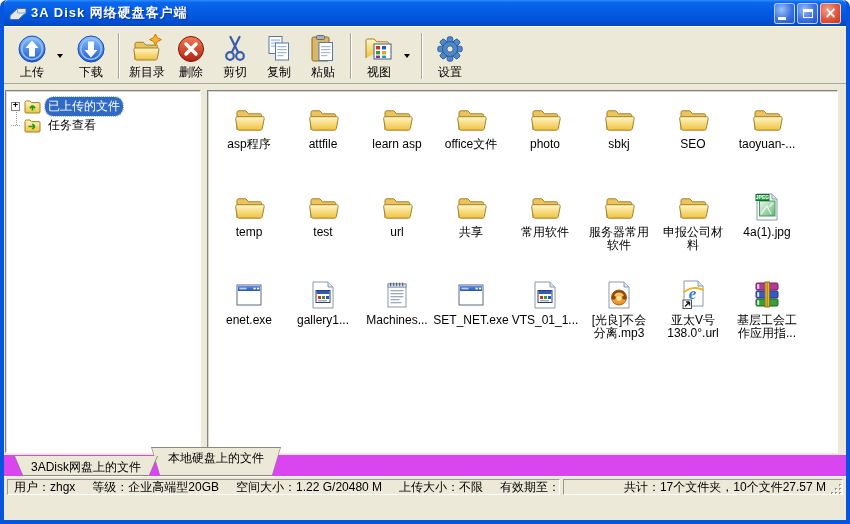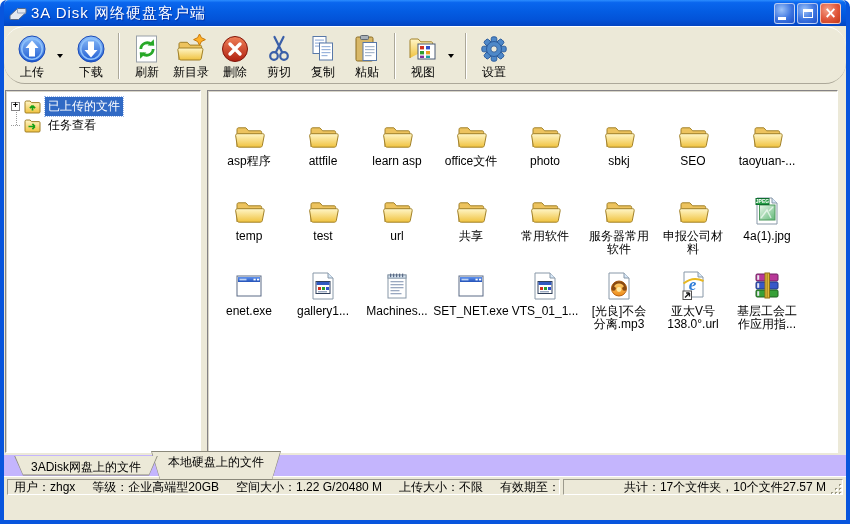--- a/index.html
+++ b/index.html
@@ -12,70 +12,70 @@
   border:4px solid #0855DD; border-top:none;
   border-radius:7px 7px 0 0;
 }
 
 .titlebar{
   height:26px; display:flex; align-items:center; padding:0 5px;
   background:linear-gradient(180deg,#2c8dff 0%,#0a66ee 10%,#045ce2 45%,#0353d8 75%,#0345c2 100%);
   border-radius:5px 5px 0 0;
 }
 .title-icon{ width:18px; height:15px; margin-right:4px; display:flex; }
-.title-text{ color:#fff; font-weight:normal; font-size:15px; text-shadow:1px 1px 1px #0831a0; letter-spacing:1px; }
+.title-text{ color:#fff; font-weight:bold; font-size:13px; text-shadow:1px 1px 1px #0831a0; letter-spacing:1px; }
 .win-btns{ margin-left:auto; display:flex; gap:2px; }
 .wbtn{ width:21px; height:21px; border-radius:3px; border:1px solid rgba(255,255,255,.65);
   display:flex; align-items:center; justify-content:center; }
 .wbtn.minb,.wbtn.maxb{ background:radial-gradient(circle at 35% 30%, #9cc2f8, #3c74e0 55%, #1e50c8); }
 .wbtn.closeb{ background:radial-gradient(circle at 35% 30%, #f4a088, #e0563a 55%, #c23818); }
 .glyph-min{ width:8px; height:3px; background:#fff; margin-top:10px; margin-right:6px; }
 .glyph-max{ width:10px; height:9px; border:1px solid #fff; border-top:3px solid #fff; }
 .glyph-close{ color:#fff; font-weight:bold; font-size:15px; line-height:15px; font-family:"DejaVu Sans",sans-serif; }
 
 
 .menubar{ height:22px; display:flex; align-items:center; padding-left:3px; background:#ECE9D8; }
 .menu-item{ padding:3px 9px; cursor:default; }
 .menu-item.disabled{ color:#A8A498; text-shadow:1px 1px 0 #fff; }
 
 
 .toolbar{ height:58px; display:flex; align-items:center; padding:1px 4px 0 6px;
-  background:#ECE9D8; border-top:1px solid #fff; border-bottom:1px solid #ACA899;border-radius:21px; }
+  background:#ECE9D8; border-top:1px solid #fff; border-bottom:1px solid #ACA899; }
 .tb-btn{ display:flex; flex-direction:column; align-items:center; justify-content:center;
   min-width:44px; height:52px; gap:1px; cursor:default; }
 .tb-icon{ width:32px; height:32px; display:flex; align-items:center; justify-content:center; }
 .tb-label{ line-height:13px; white-space:nowrap; }
 .tb-sep{ width:2px; height:46px; border-left:1px solid #ACA899; border-right:1px solid #fff; margin:0 5px; }
 .tb-caretbox{ width:12px; height:52px; display:flex; align-items:center; justify-content:center; margin-right:3px; }
 .caret{ width:0; height:0; border:3px solid transparent; border-top:4px solid #000; margin-top:4px; }
 
 
 .content{ display:flex; gap:6px; height:371px; padding:6px 8px 2px 1px; background:#ECE9D8; }
 .panel{ background:#fff; border:1px solid #848284; border-right-color:#fff; border-bottom-color:#fff;
   box-shadow:inset 1px 1px 0 #d8d5c8; overflow:hidden; }
 .treepanel{ width:196px; flex:none; position:relative; padding-top:6px; }
 .filepanel{ flex:1; }
 .tree-row{ display:flex; align-items:center; height:19px; padding-left:5px; position:relative; }
 .expander{ width:9px; height:9px; border:1px solid #848284; background:#fff;
   font:bold 9px/7px "Liberation Mono",monospace; text-align:center; margin-right:4px; flex:none; }
 .connector{ width:9px; height:1px; border-top:1px dotted #9a9a9a; margin-right:4px; margin-left:0; flex:none; }
 .vline{ position:absolute; left:10px; top:21px; height:13px; border-left:1px dotted #9a9a9a; }
 .tree-icon{ width:17px; height:15px; margin-right:4px; flex:none; display:flex; }
-.tree-label{ padding:1px 3px; white-space:nowrap; }
+.tree-label{ padding:1px 3px; white-space:nowrap;border-radius:8px; }
 .tree-label.selected{ background:#316AC5; color:#fff; outline:1px dotted #9cb8e8; }
 
 
 .grid{ display:grid; grid-template-columns:repeat(8,74px); align-content:start;
-  padding:10px 0 0 4px; row-gap:3px;margin-top:17px; }
+  padding:10px 0 0 4px; row-gap:16px; }
 .cell{ display:flex; flex-direction:column; align-items:center; min-height:72px; padding-top:2px; }
 .ficon{ width:32px; height:32px; display:flex; align-items:center; justify-content:center; }
 .file-label{ margin-top:3px; text-align:center; white-space:pre-line; line-height:13px; }
 
 
-.tabsrow{ height:21px; display:flex; align-items:center; padding-left:10px; background:#c4b5fd; position:relative; }
+.tabsrow{ height:21px; display:flex; align-items:flex-end; padding-left:10px; background:#d946ef; position:relative; }
 .tab{ position:relative; height:29px; cursor:default; }
 .tab{ background:#8a887a; clip-path:polygon(0 0,100% 0,calc(100% - 9px) 100%,9px 100%); }
 .tab::before{ content:""; position:absolute; left:1px; right:1px; top:1px; bottom:1px;
   background:#ECE9D8; clip-path:polygon(0 0,100% 0,calc(100% - 8px) 100%,8px 100%); }
 .tab.active{ height:20px; z-index:3; }
 .tab.active::before{ top:0; }
 .tab + .tab{ margin-left:-7px; z-index:1; }
 .tab-text{ position:relative; z-index:2; display:block; padding:3px 17px 0; white-space:nowrap; }
 
 
@@ -165,32 +165,20 @@
     <circle cx="15" cy="15" r="10.2" fill="none" stroke="#8EC0FA" stroke-width="1.6"></circle>
     <path d="M15 23.5 L8.5 16 H12 V7.5 H18 V16 H21.5 Z" fill="#fff"></path>
           </svg>
         </div>
         <div class="tb-label">下载</div>
       </div>
       <div class="tb-sep"></div>
       <div class="tb-btn">
         <div class="tb-icon">
           <svg width="32" height="32" viewBox="0 0 32 32">
-    <rect x="5.5" y="3" width="20" height="26" fill="#fff" stroke="#98A0A8"></rect>
-    <path d="M9.8 16 a6.4 6.4 0 0 1 10.8-4.4" stroke="#28A828" stroke-width="2.8" fill="none"></path>
-    <path d="M22.8 6.2 l.4 6.6 -6.6-.4 z" fill="#28A828"></path>
-    <path d="M22.2 16 a6.4 6.4 0 0 1 -10.8 4.4" stroke="#28A828" stroke-width="2.8" fill="none"></path>
-    <path d="M9.2 25.8 l-.4-6.6 6.6 .4 z" fill="#28A828"></path>
-          </svg>
-        </div>
-        <div class="tb-label">刷新</div>
-      </div>
-      <div class="tb-btn">
-        <div class="tb-icon">
-          <svg width="32" height="32" viewBox="0 0 32 32">
     <path d="M4 27 V11 c0-1 .7-1.7 1.8-1.7 h6.5 l2.6 2.8 H25 c1 0 1.6 .6 1.6 1.5 v1.5" fill="#EDC35E" stroke="#A18028"></path>
     <path d="M2.8 16.6 c.2-1 .9-1.6 2-1.6 h21.5 c1.2 0 1.8 .8 1.6 1.8 l-1.6 8.6 c-.2 1-.9 1.6-2 1.6 H6.2 c-1.1 0-1.8-.6-2-1.6 z" fill="url(#gfold)" stroke="#A18028"></path>
     <path d="M24.5 1 l1.9 3.7 4 1.9 -4 1.9 -1.9 3.7 -1.9-3.7 -4-1.9 4-1.9 z" fill="#FFB028" stroke="#C87808"></path>
           </svg>
         </div>
         <div class="tb-label">新目录</div>
       </div>
       <div class="tb-btn">
         <div class="tb-icon">
           <svg width="32" height="32" viewBox="0 0 32 32">

